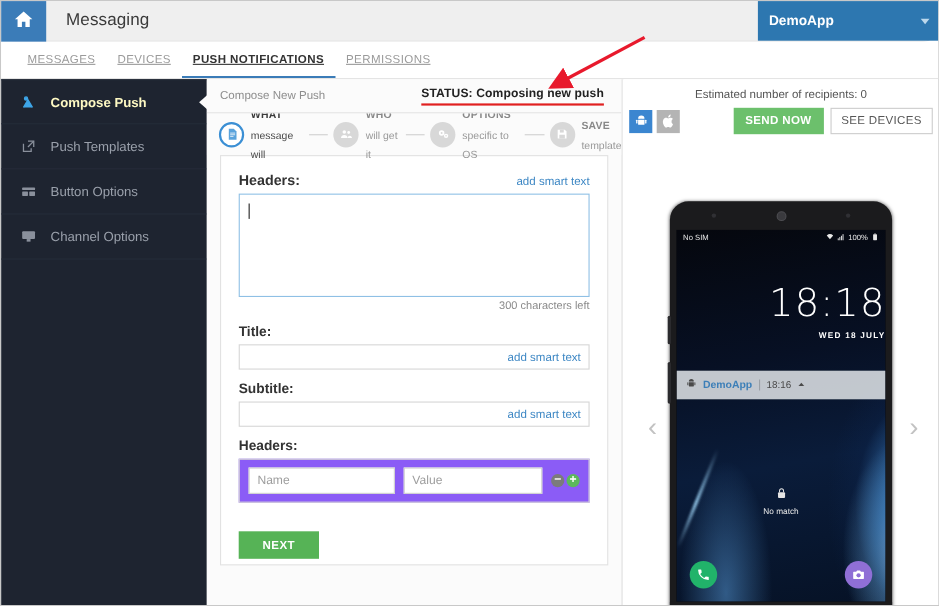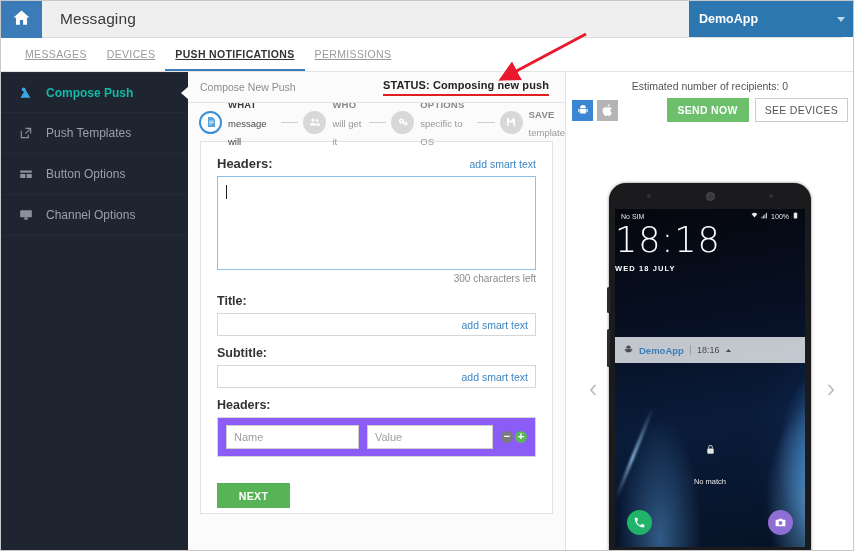--- a/index.html
+++ b/index.html
@@ -69,21 +69,21 @@
     padding-left: 14px; cursor: pointer;
     border-bottom: 1px solid #252c39; position: relative;
   }
   .side-item:first-child { border-top: 1px solid #252c39; }
   .side-ico {
     width: 22px; display: flex; align-items: center; justify-content: center;
     margin-right: 9px;
   }
   .side-ico svg { width: 14px; height: 14px; }
   .side-label { font-size: 12px; color: #9aa0ab; }
-  .side-item.active .side-label { color: #14b8a6; font-weight: bold; }
+  .side-item.active .side-label { color: #fef9c3; font-weight: bold; }
   .side-item.active .side-ico svg { fill: #3ea6e8; stroke: #3ea6e8; }
   .side-pointer {
     position: absolute; right: -1px; top: 50%; margin-top: -7px;
     width: 0; height: 0; border-top: 7px solid transparent;
     border-bottom: 7px solid transparent; border-right: 8px solid #fbfbfb;
   }
 
   
   .main {
     position: absolute; left: 187px; top: 71px;
@@ -264,21 +264,21 @@
     transform: rotate(22deg); filter: blur(1px);
   }
   .statusbar {
     position: relative; height: 14px; display: flex; align-items: center;
     justify-content: space-between; padding: 0 6px;
     font-size: 7px; color: #e8e8e8;
   }
   .sb-right { display: flex; align-items: center; gap: 3px; }
   .sb-right svg { width: 7px; height: 7px; fill: #e8e8e8; }
   .clock-wrap {
-    position: relative; text-align: left; 
+    position: relative; text-align: right; margin-top: 36px;
   }
   .clock {
     font-size: 35px; color: #fff; letter-spacing: 1px;
     font-family: "DejaVu Sans", sans-serif; font-weight: 300;
     line-height: 1;
   }
   .cdate {
     font-size: 7.5px; color: #fff; font-weight: bold;
     letter-spacing: 1.1px; margin-top: 6px;
   }
@@ -296,21 +296,21 @@
     width: 1px; height: 10px; background: #9aa0a6; margin: 0 6px;
   }
   .notif-time { font-size: 9px; color: #4a4a4a; }
   .notif-chev { margin-left: 5px; }
   .notif-chev svg { width: 9px; height: 9px; fill: #4a4a4a; }
   .lock-area {
     position: absolute; left: 0; top: 232px; width: 100%;
     text-align: center;
   }
   .lock-area svg { width: 11px; height: 11px; fill: #e4e4e4; }
-  .no-match { font-size: 7.5px; color: #eaeaea; margin-top: 18px; }
+  .no-match { font-size: 7.5px; color: #eaeaea; margin-top: 1px; }
   .app-dot {
     position: absolute; bottom: 12px; width: 25px; height: 25px;
     border-radius: 50%; display: flex; align-items: center;
     justify-content: center; cursor: pointer;
   }
   .app-phone { left: 12px; background: #21b36a; }
   .app-cam { right: 12px; background: #8f6fd6; }
   .app-dot svg { width: 13px; height: 13px; fill: #fff; }
   .ph-bottom {
     position: absolute; left: 0; bottom: 0; width: 100%; height: 36px;

